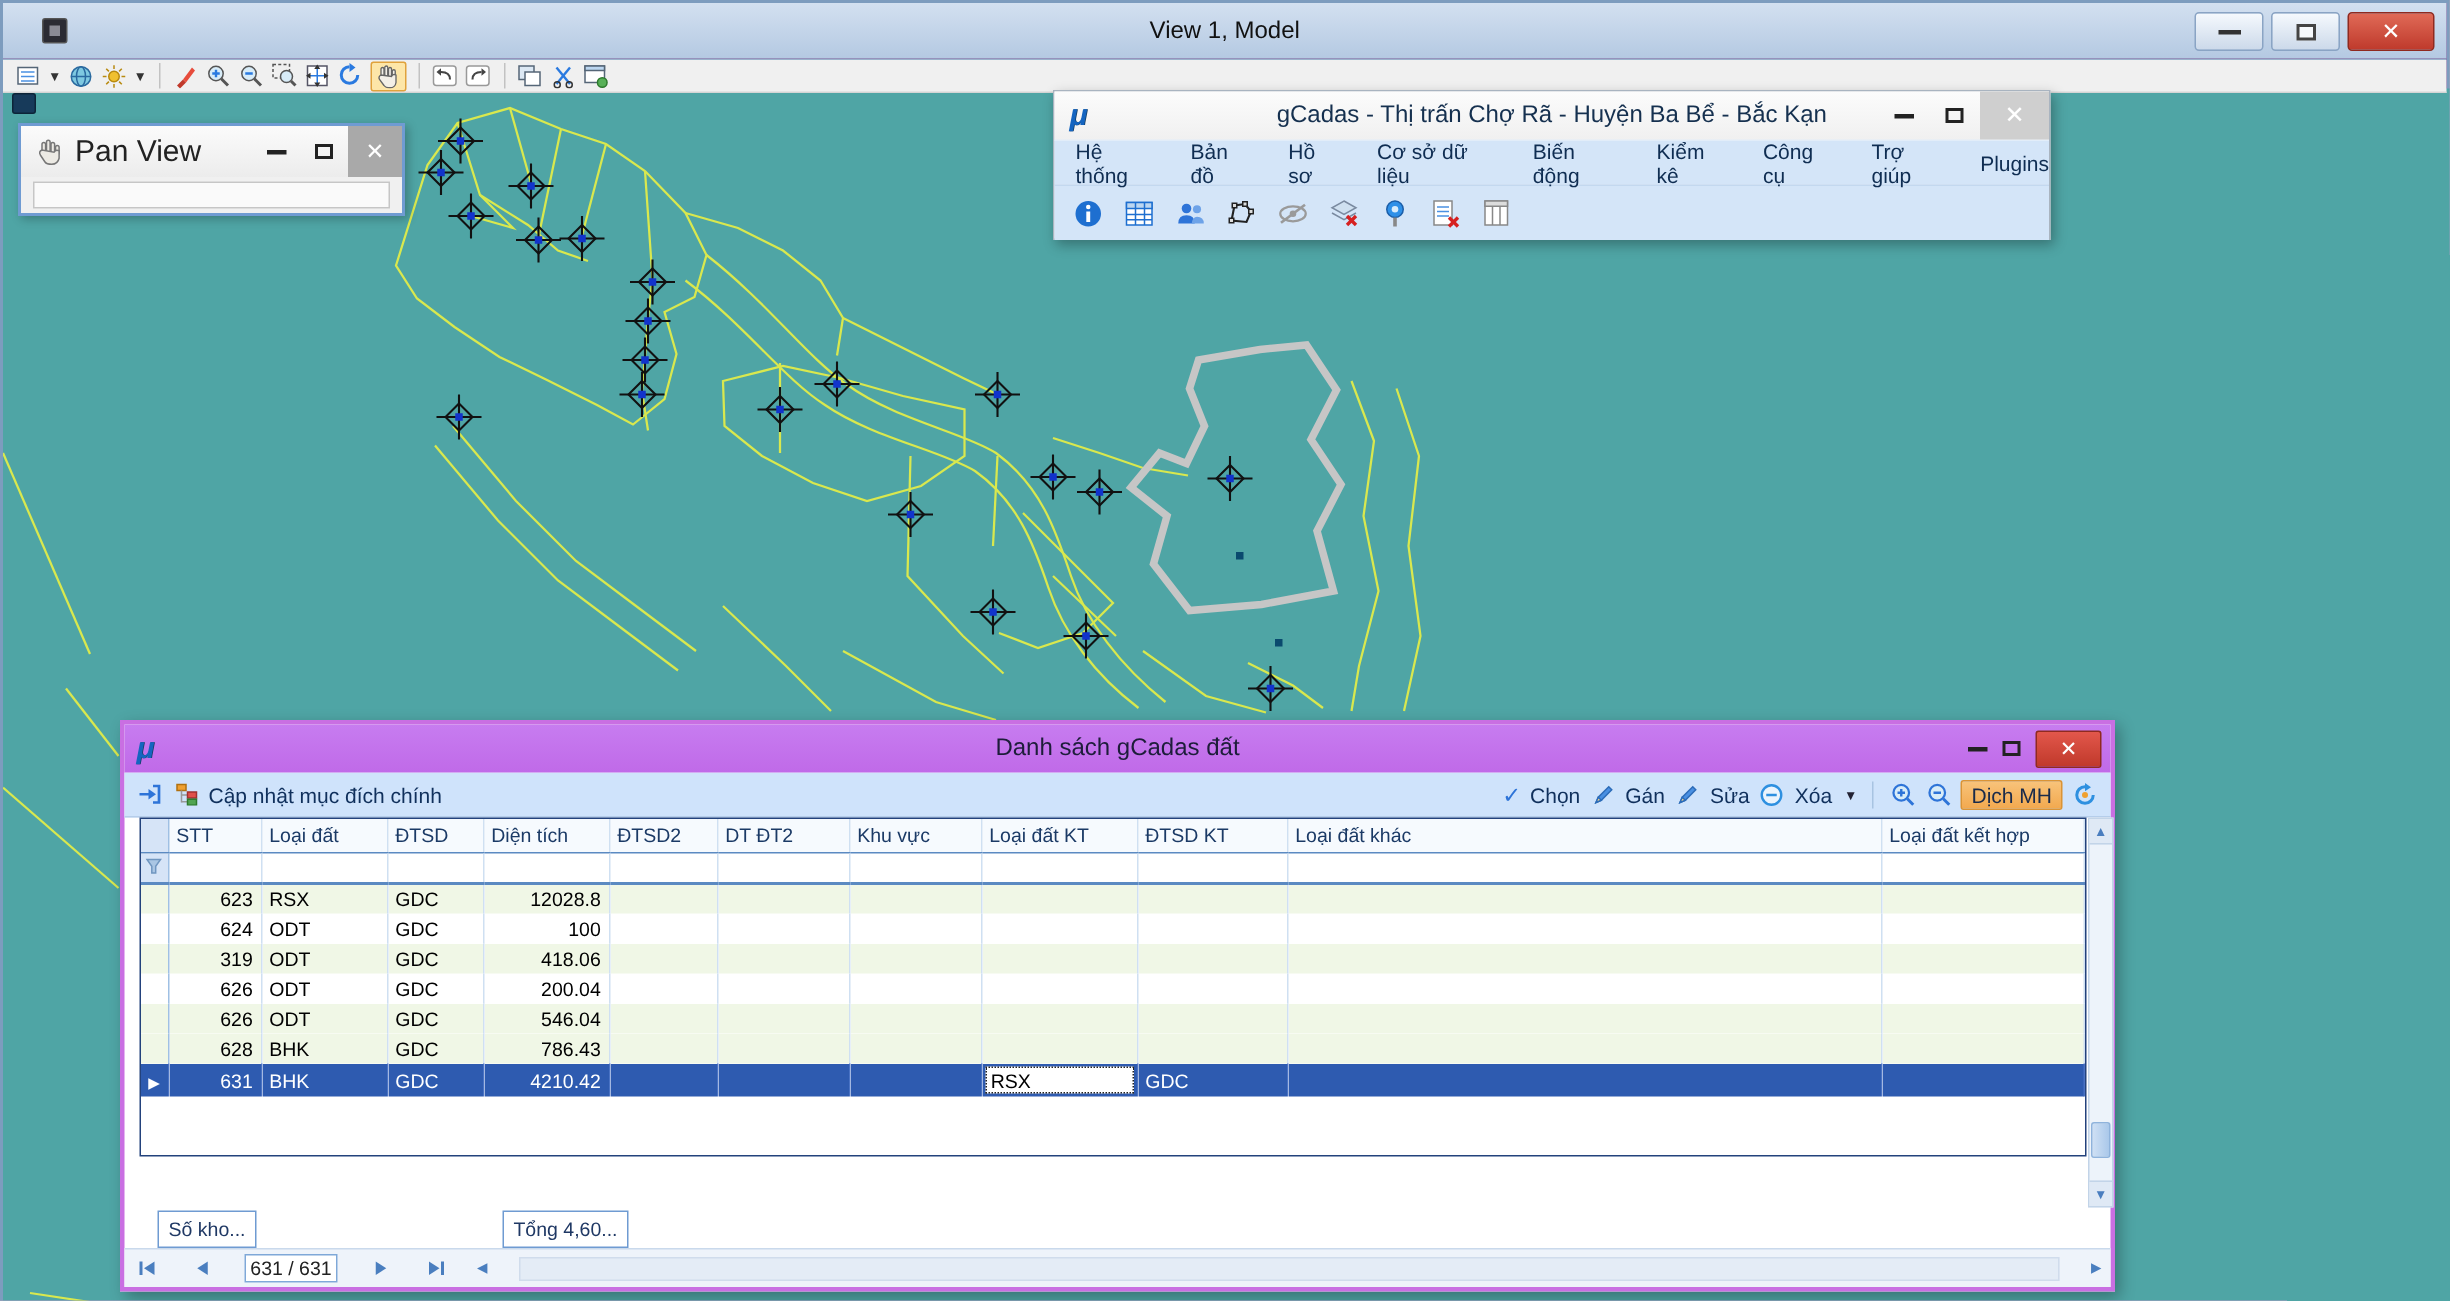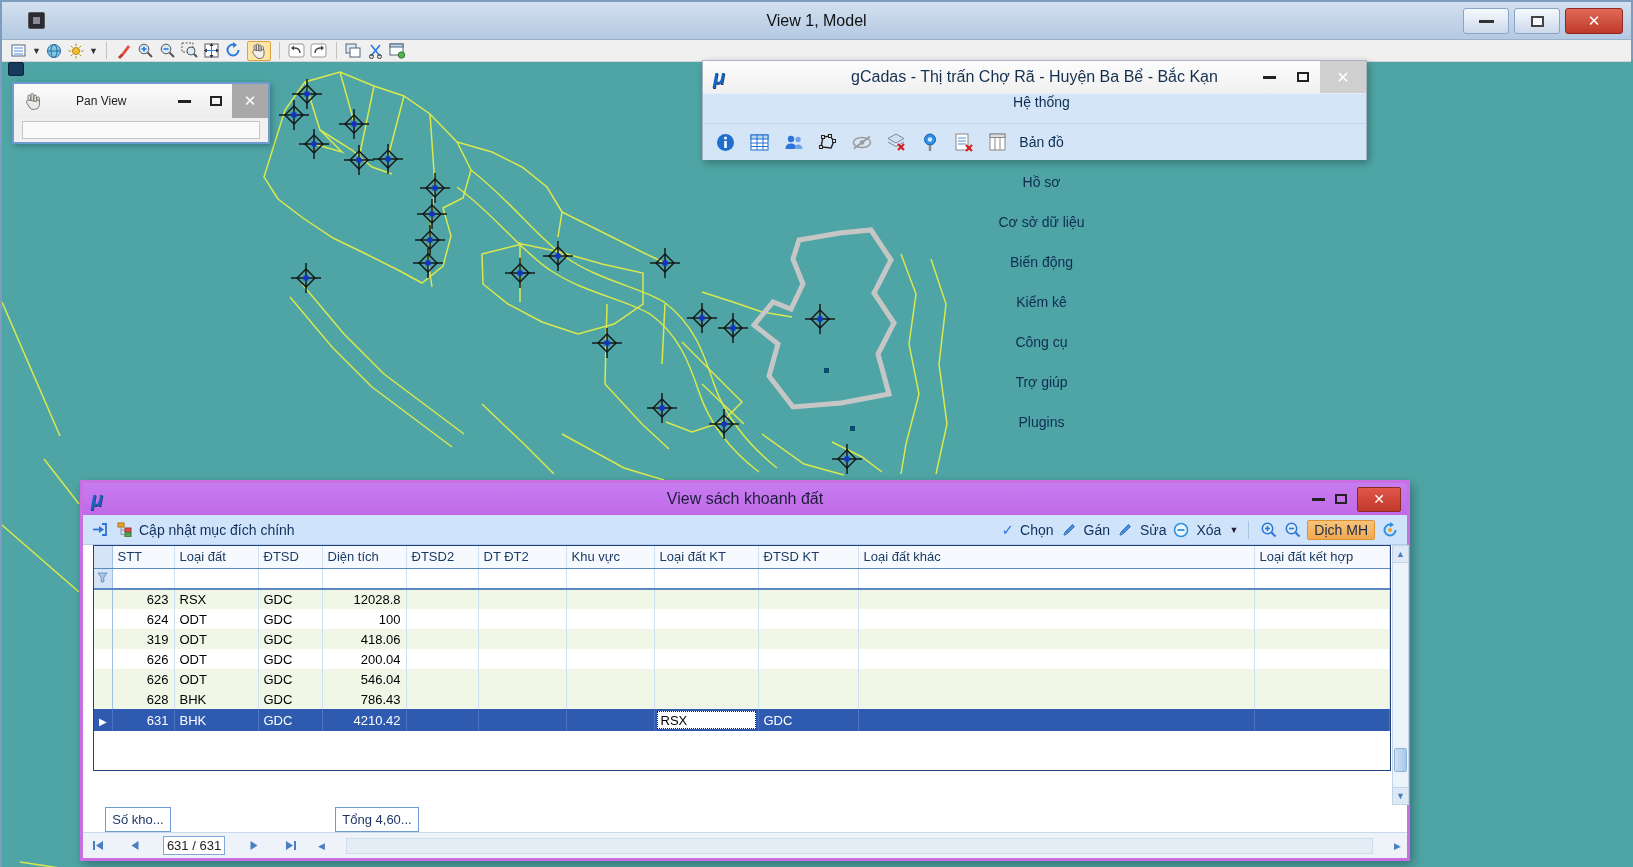--- a/index.html
+++ b/index.html
@@ -33,38 +33,38 @@
   .active-tool { background:#fde6a8; border:1px solid #e0a23c; border-radius:2px; padding:0 2px; }
 
   
   .glyph-min { width:13px; height:3px; background:#222; }
   .glyph-max { width:12px; height:10px; border:2px solid #222; background:transparent; }
 
   
   .panview { position:absolute; left:10px; top:80px; width:258px; height:62px;
     border:2px solid #6f9bd2; background:#f0f0f0; box-shadow:2px 2px 6px rgba(0,0,0,.25); }
   .pv-title { height:34px; display:flex; align-items:center; background:linear-gradient(#fbfbfb,#ececec); }
-  .pv-label { font-size:12px; color:#222; margin-left:34px; }
+  .pv-label { font-size:20px; color:#222; margin-left:8px; }
   .pv-ctrls { margin-left:auto; display:flex; align-items:center; height:100%; }
   .pv-btn { width:32px; height:100%; display:flex; align-items:center; justify-content:center; }
   .pv-close { width:36px; background:#a9a9a9; color:#fff; font-size:15px; font-weight:bold; }
   .pv-field { margin:3px 8px; height:18px; background:#fafafa; border:1px solid #c6c6c6; }
 
   
   .gcadas { position:absolute; left:700px; top:58px; width:665px; height:100px;
     border:1px solid #a9b4c0; background:#f4f4f4; box-shadow:2px 3px 8px rgba(0,0,0,.3); }
   .gc-title { height:32px; background:linear-gradient(#fcfcfc,#f0f0f0); display:flex; align-items:center; position:relative; }
   .gc-logo { font-size:20px; font-weight:bold; font-style:italic; color:#1565c0;
     text-shadow:0.5px 0.5px 0 #123a5e; margin-left:10px; }
   .gc-title-text { position:absolute; left:0; right:0; text-align:center; font-size:16px; color:#15304f; }
   .gc-ctrls { margin-left:auto; display:flex; align-items:center; height:100%; z-index:2; }
   .gc-btn { width:34px; height:100%; display:flex; align-items:center; justify-content:center; }
   .gc-close { width:46px; background:#cfcfcf; color:#fff; font-size:16px; font-weight:bold; }
   .gc-menu { height:30px; background:#d4e5f8; display:flex; align-items:center; gap:24px;
-    padding-left:14px; font-size:14px; color:#0f2d52; border-top:1px solid #e2edf9;flex-direction:column; }
+    padding-left:14px; font-size:14px; color:#0f2d52; border-top:1px solid #e2edf9; }
   .gc-tools { height:37px; background:#d4e5f8; border-top:1px solid #c3d8ef;
     display:flex; align-items:center; gap:13px; padding-left:12px; }
   .gc-ico { width:21px; height:21px; display:flex; align-items:center; justify-content:center; }
 
   
   .parcel { position:absolute; left:78px; top:478px; width:1330px; height:381px;
     border:3px solid #c96fe2; background:#fff; box-shadow:3px 4px 10px rgba(0,0,0,.3); }
   .pw-title { height:32px; background:linear-gradient(#c77cf0,#c06ae8); display:flex; align-items:center; position:relative; }
   .pw-title-text { position:absolute; left:0; right:0; text-align:center; font-size:16px; color:#1d1d3a; }
   .pw-ctrls { margin-left:auto; display:flex; align-items:center; gap:10px; margin-right:6px; z-index:2; }
@@ -478,21 +478,21 @@
             <line x1="11" y1="1" x2="11" y2="17" stroke="#888"></line>
             <rect x="1" y="1" width="15" height="3.5" fill="#dcdcdc" stroke="#888"></rect>
           </svg>
         </span>
     </div>
   </div>
 
   <div class="parcel">
     <div class="pw-title">
       <span class="gc-logo" style="margin-left:8px">μ</span>
-      <span class="pw-title-text">View sách khoanh đất</span>
+      <span class="pw-title-text">Danh sách gCadas đất</span>
       <div class="pw-ctrls">
         <div>
             <div class="glyph-min"></div>
           </div>
         <div>
             <div class="glyph-max"></div>
           </div>
         <div class="pw-close">✕</div>
       </div>
     </div>

